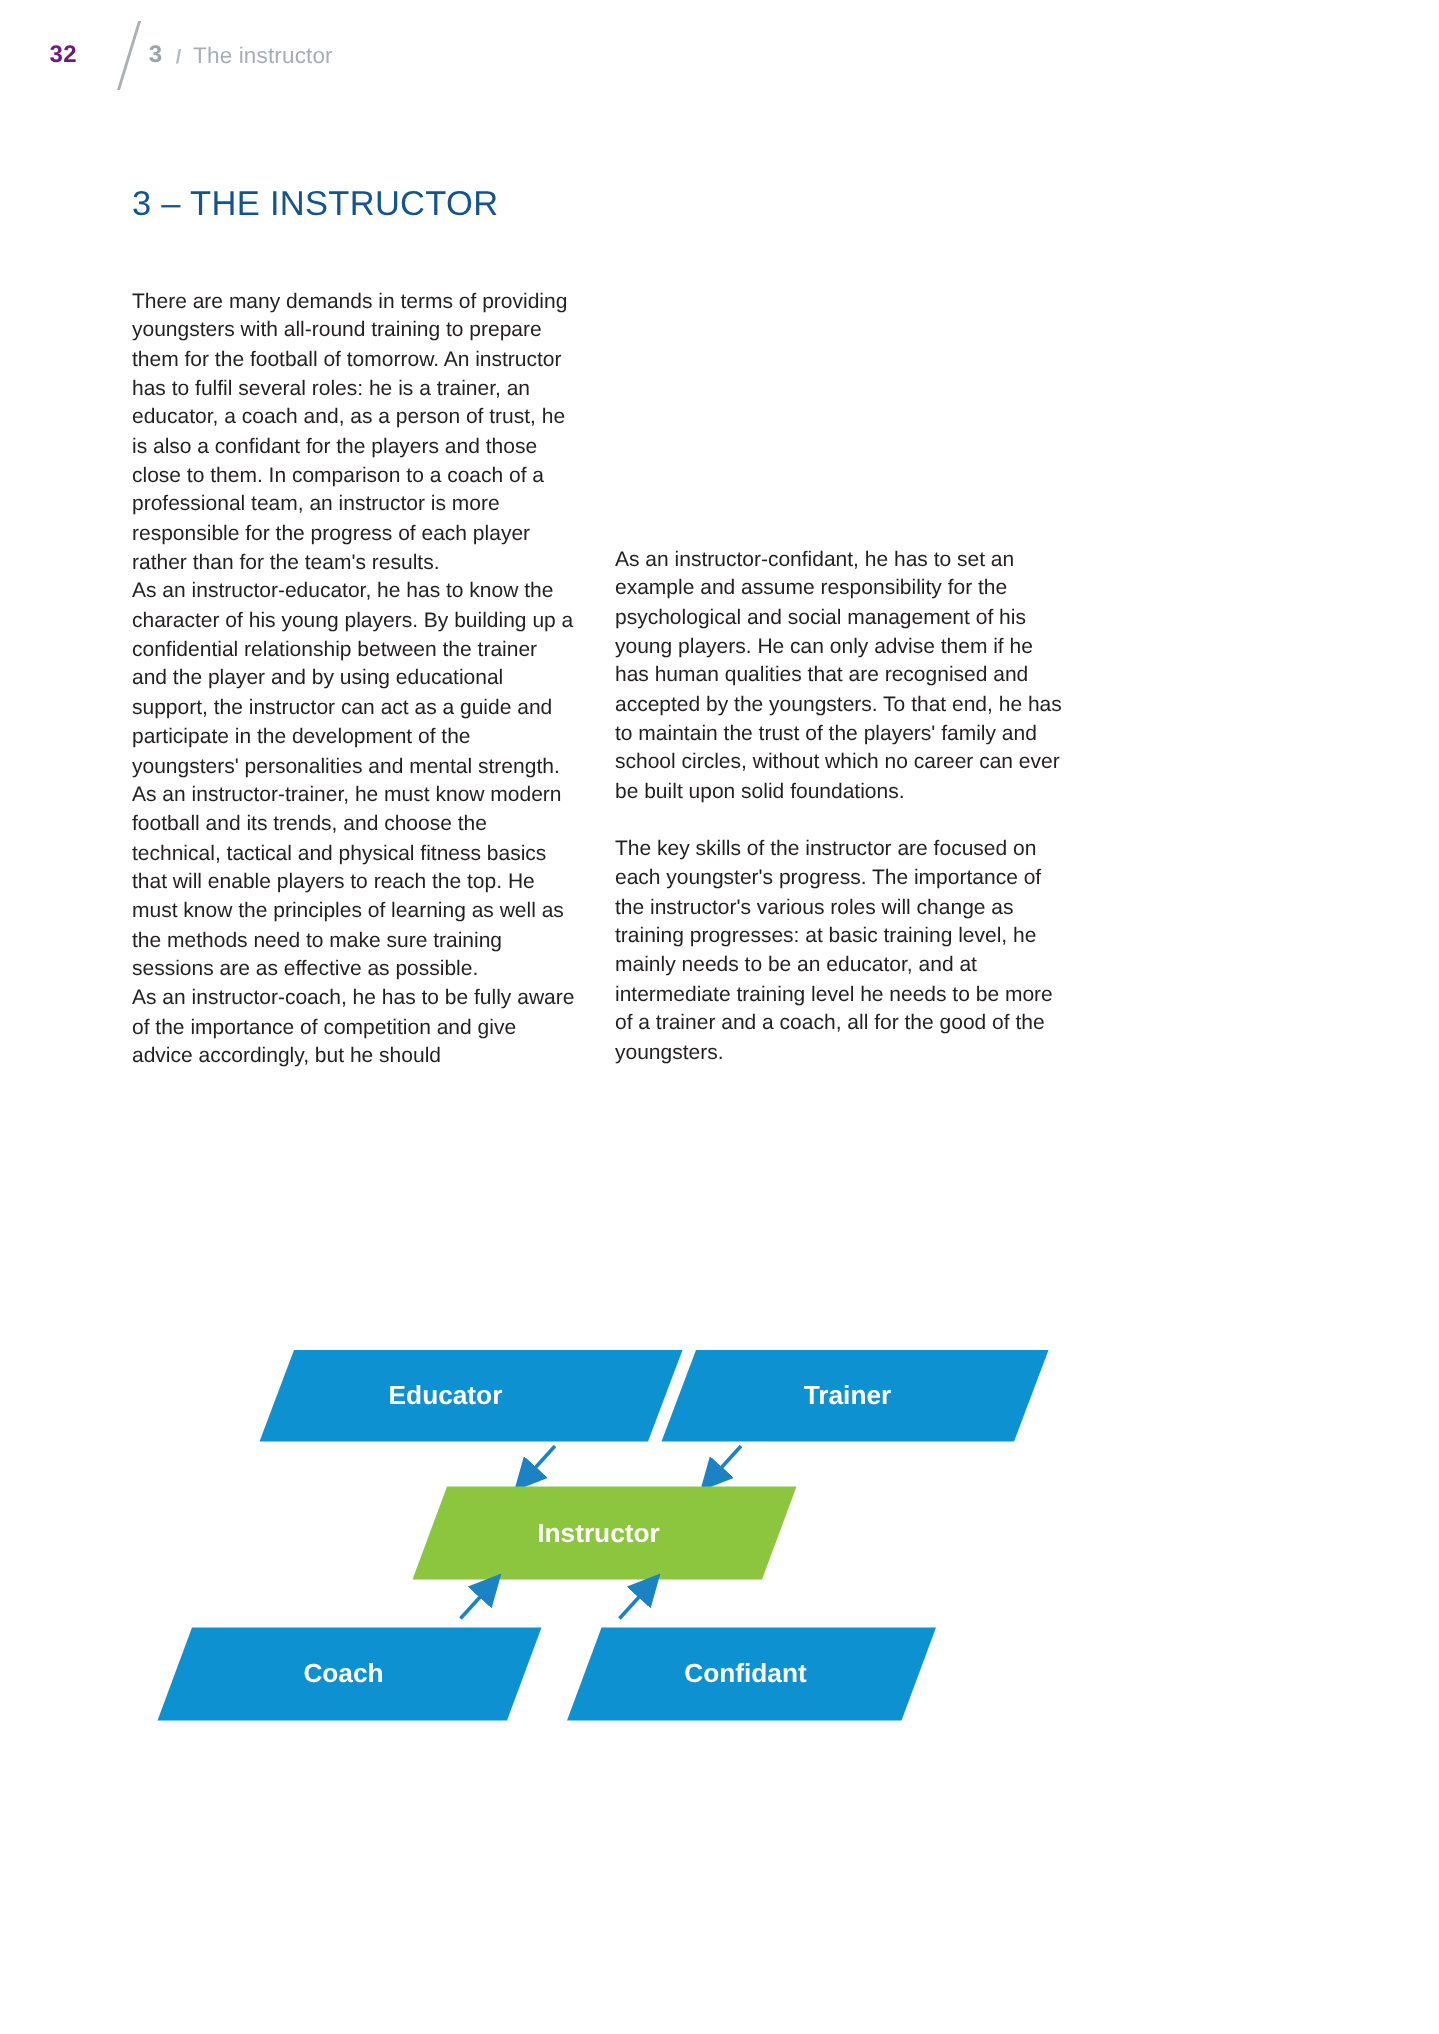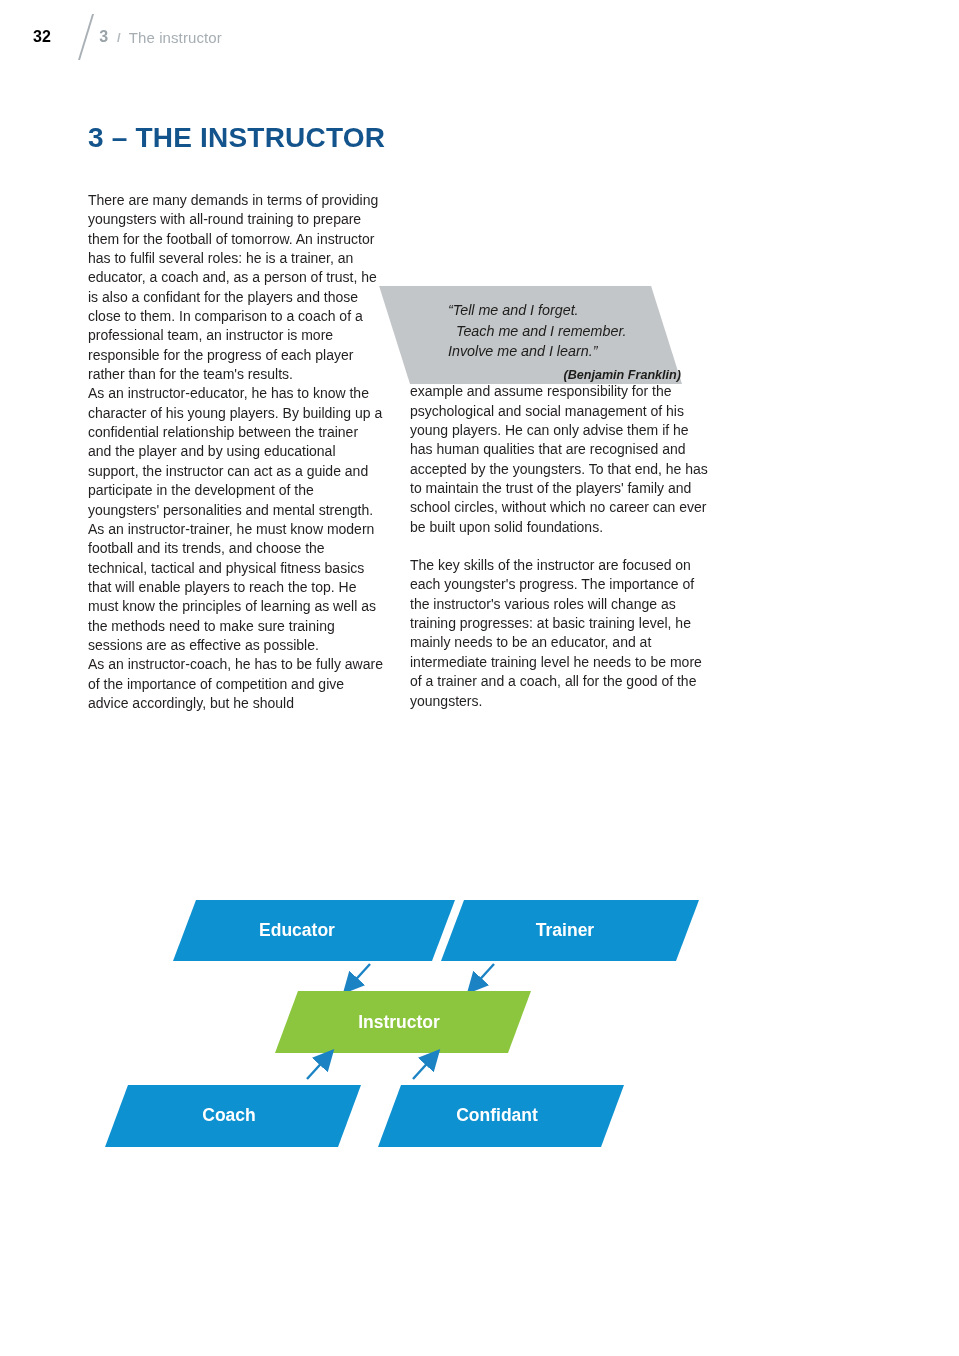--- a/index.html
+++ b/index.html
@@ -24,21 +24,21 @@
     position: absolute;
     left: 33px;
     top: 14px;
     height: 46px;
     display: flex;
     align-items: center;
   }
   .header .page-num {
     font-size: 16px;
     font-weight: bold;
-    color: #000000;
+    color: #701a75;
     letter-spacing: .2px;
   }
   .header .slash-big {
     position: relative;
     width: 36px;
     height: 46px;
     margin-left: 10px;
     margin-right: 2px;
   }
   .header .slash-big::before {
@@ -67,22 +67,22 @@
     font-size: 15px;
     color: #a6aeb3;
     letter-spacing: .1px;
   }
 
   
   .page-title {
     position: absolute;
     left: 88px;
     top: 122px;
-    font-size: 28px;
-    font-weight: bold;
+    font-size: 23px;
+    font-weight: normal;
     color: #14548c;
     letter-spacing: .2px;
     white-space: nowrap;
   }
 
   
   .col {
     position: absolute;
     top: 191px;
     font-size: 14px;
@@ -179,29 +179,20 @@
     <p>As an instructor-coach, he has to be fully aware of the importance of competition and give advice accordingly, but he should</p>
   </div>
 
   <div class="col col-right">
     <div class="spacer-quote"></div>
     <p>As an instructor-confidant, he has to set an example and assume responsibility for the psychological and social management of his young players. He can only advise them if he has human qualities that are recognised and accepted by the youngsters. To that end, he has to maintain the trust of the players' family and school circles, without which no career can ever be built upon solid foundations.</p>
     <div class="gap-para"></div>
     <p>The key skills of the instructor are focused on each youngster's progress. The importance of the instructor's various roles will change as training progresses: at basic training level, he mainly needs to be an educator, and at intermediate training level he needs to be more of a trainer and a coach, all for the good of the youngsters.</p>
   </div>
 
-  <div class="quote-wrap">
-    <div class="quote-shape"></div>
-    <div class="quote-text">
-      <span class="quote-line l1">“Tell me and I forget.</span>
-      <span class="quote-line l2">Teach me and I remember.</span>
-      <span class="quote-line l3">Involve me and I learn.”</span>
-      <span class="quote-attr">(Benjamin Franklin)</span>
-    </div>
-  </div>
 
   <div class="diagram">
     <svg width="959" height="290" viewBox="0 0 959 290" xmlns="http://www.w3.org/2000/svg">
       <defs>
         <marker id="arrowdown" markerWidth="9" markerHeight="9" refX="4.5" refY="4.5" orient="auto">
           <path d="M0,0 L9,4.5 L0,9 z" fill="#1b83c4"></path>
         </marker>
       </defs>
 
       <g>

